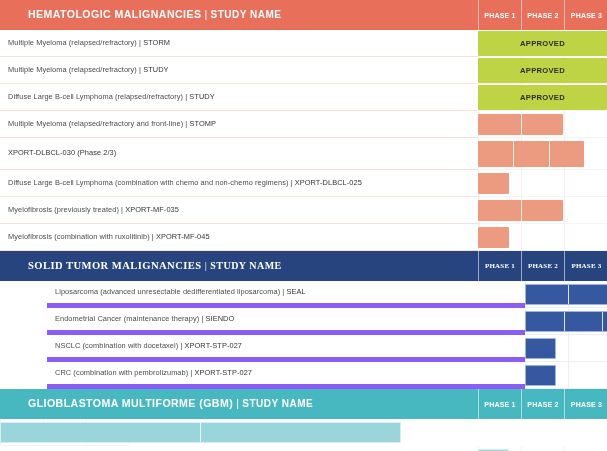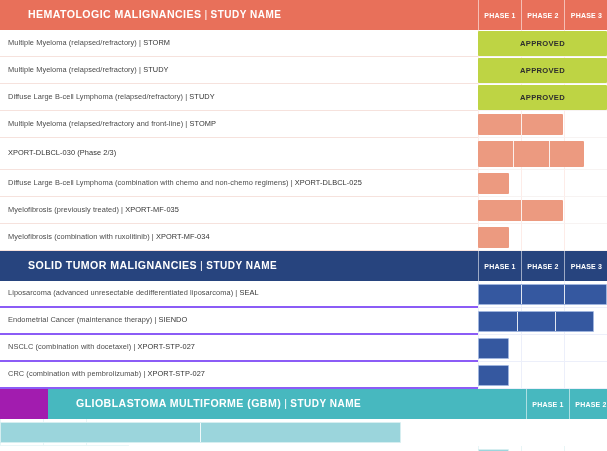--- a/index.html
+++ b/index.html
@@ -55,32 +55,32 @@
   .sec-sep{ font-weight:normal; padding:0 3px; }
   .sec-sub{ font-size:10px; font-weight:bold; letter-spacing:0.05em; }
   .sec-head .pcol{
     display:flex; align-items:center; justify-content:center;
     color:#ffffff; font-size:7px; font-weight:bold; letter-spacing:0.03em;
     border-left:1px solid rgba(255,255,255,0.55);
   }
 
   .sec-hema .label-cell, .sec-hema .pcol{ background:#e8705a; }
   .sec-hema.sec-head{ background:#e8705a; }
-  .sec-solid.sec-head{ background:#1d4ed8; }
+  .sec-solid.sec-head{ background:#1d4ed8;font-family:Liberation Serif, serif; }
   .sec-solid .label-cell, .sec-solid .pcol{ background:#27447e; }
-  .sec-gbm.sec-head{ background:#a21caf;padding-left:48px; }
+  .sec-gbm.sec-head{ background:#c2410c; }
   .sec-gbm .label-cell, .sec-gbm .pcol{ background:#47b8bf; }
 
   
   .data-row{ height:27px; }
   .data-row.tall{ height:32px; }
   .data-row .label-cell{ border-bottom:1px solid #f6e2dd; }
   .data-row .pcol{ border-bottom:1px solid #f7f3f2; }
   .grp-hema .pcol{ border-left:1px solid #fdece8; }
-  .grp-solid .label-cell{ border-bottom:2px solid #8b5cf6; }
+  .grp-solid .label-cell{ border-bottom:5px solid #8b5cf6;margin-left:47px; }
   .grp-solid .pcol{ border-left:1px solid #eceffa; border-bottom:1px solid #eceffa; }
   .grp-gbm .label-cell{ border-bottom:1px solid #e3f2f3; }
   .grp-gbm .pcol{ border-left:1px solid #e8f5f6; border-bottom:1px solid #eaf6f7; }
 
   
   .bar{
     position:absolute;
     left:0; top:3px; bottom:3px;
     border-radius:1px;
   }
@@ -208,21 +208,21 @@
         <div class="pcol"></div>
         <div class="pcol"></div>
         <div class="bar hema" style="width: 66%;">
           <div class="bar-seg-div" style="left: 50%;"></div>
         </div>
       </div>
     </div>
     <div class="row data-row grp-hema">
       <div class="label-cell">
         <div>
-          <div><span>Myelofibrosis (combination with ruxolitinib)</span><span> | </span><span class="stud">XPORT-MF-034</span></div>
+          <div><span>Myelofibrosis (combination with ruxolitinib)</span><span> | </span><span class="stud">XPORT-MF-045</span></div>
         </div>
       </div>
       <div class="phase-area">
         <div class="pcol"></div>
         <div class="pcol"></div>
         <div class="pcol"></div>
         <div class="bar hema" style="width: 24%;"></div>
       </div>
     </div>
     <div class="row sec-head sec-solid">

